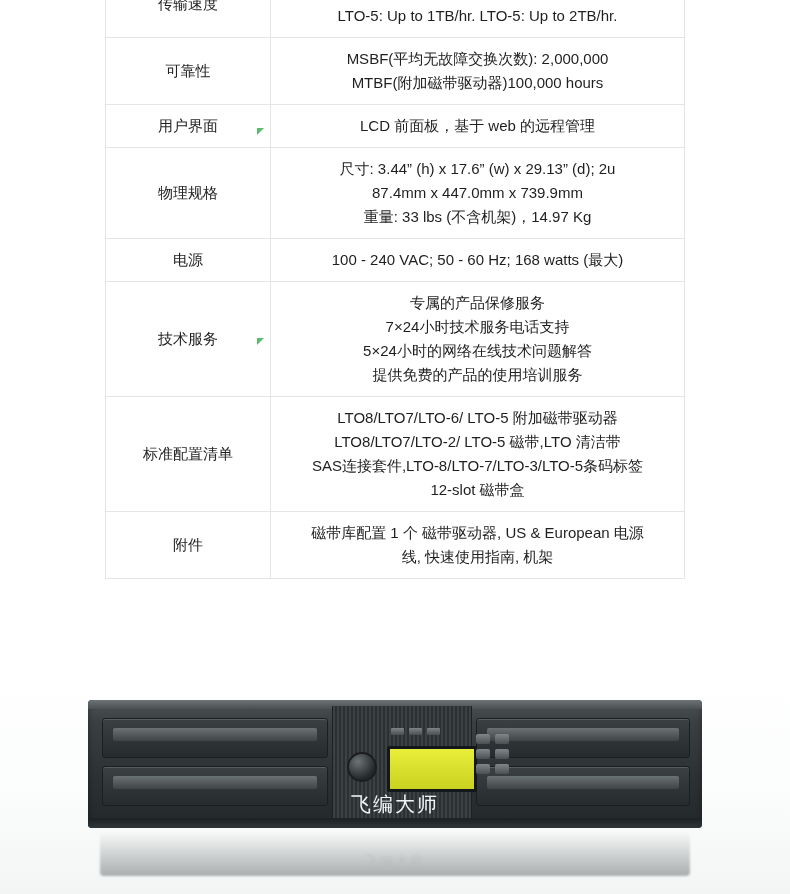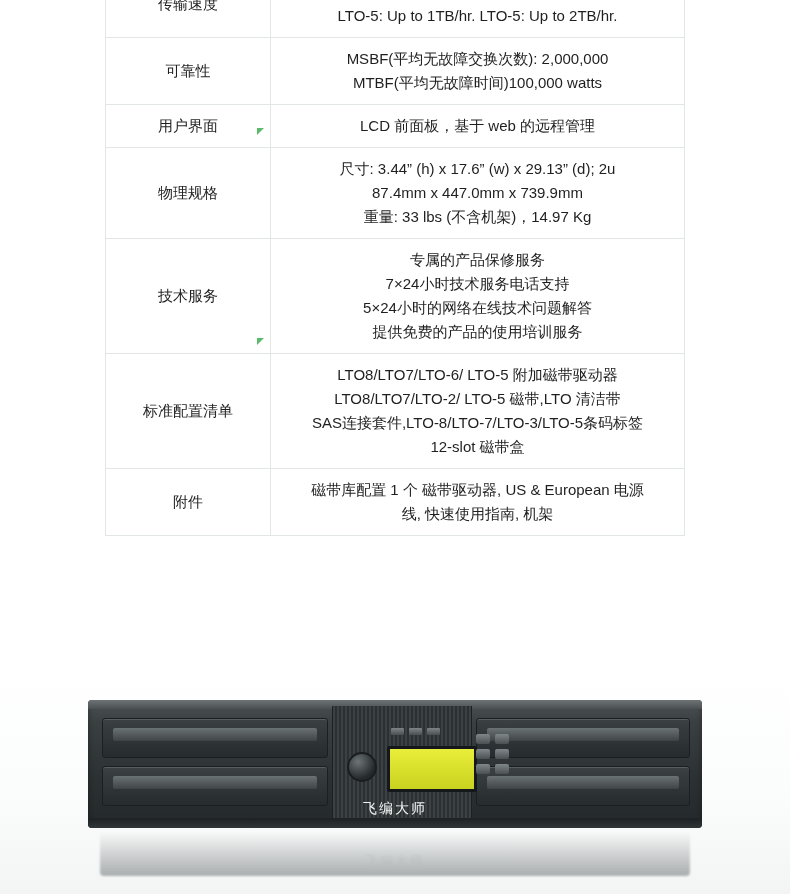--- a/index.html
+++ b/index.html
@@ -195,21 +195,21 @@
   }
 
   
   .brand {
     position: absolute;
     left: 0;
     right: 0;
     bottom: 10px;
     text-align: center;
     color: #f2f4f4;
-    font-size: 14px;
+    font-size: 20px;
     letter-spacing: 2px;
     font-family: "DejaVu Sans", sans-serif;
   }
 
   
   .reflect {
     position: absolute;
     left: 100px;
     top: 160px;
     width: 590px;
@@ -245,21 +245,21 @@
           <td class="value">
             <div class="vline">LTO-6: Up to 1.2TB/hr.     LTO-6: Up to 2.9TB/hr.</div>
             <div class="vline">LTO-5: Up to 1TB/hr.        LTO-5: Up to 2TB/hr.</div>
           </td>
         </tr>
 
         <tr>
           <td class="label">可靠性</td>
           <td class="value">
             <div class="vline">MSBF(平均无故障交换次数): 2,000,000</div>
-            <div class="vline">MTBF(平均无故障时间)100,000 watts</div>
+            <div class="vline">MTBF(附加磁带驱动器)100,000 hours</div>
           </td>
         </tr>
 
 
 
         <tr>
           <td class="label">用户界面</td>
           <td class="value">
             <div class="vline">LCD 前面板，基于 web 的远程管理</div>
           </td>
@@ -267,20 +267,26 @@
 
         <tr>
           <td class="label">物理规格</td>
           <td class="value">
             <div class="vline">尺寸: 3.44” (h) x 17.6” (w) x 29.13” (d); 2u</div>
             <div class="vline">87.4mm x 447.0mm x 739.9mm</div>
             <div class="vline">重量: 33 lbs (不含机架)，14.97 Kg</div>
           </td>
         </tr>
 
+        <tr>
+          <td class="label">电源</td>
+          <td class="value">
+            <div class="vline">100 - 240 VAC; 50 - 60 Hz; 168 watts (最大)</div>
+          </td>
+        </tr>
 
 
         <tr>
           <td class="label">技术服务</td>
           <td class="value">
             <div class="vline">专属的产品保修服务</div>
             <div class="vline">7×24小时技术服务电话支持</div>
             <div class="vline">5×24小时的网络在线技术问题解答</div>
             <div class="vline">提供免费的产品的使用培训服务</div>
           </td>

